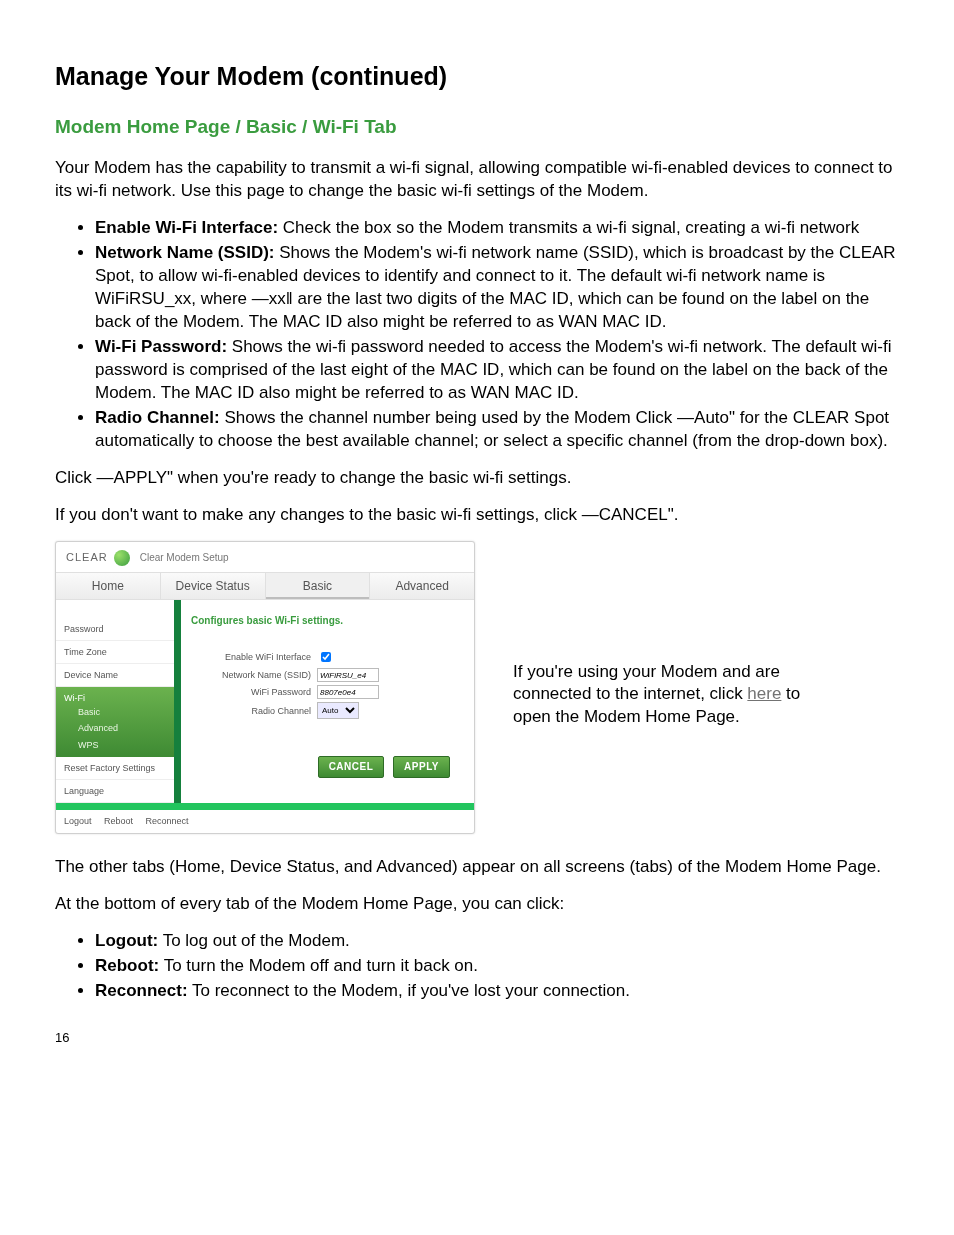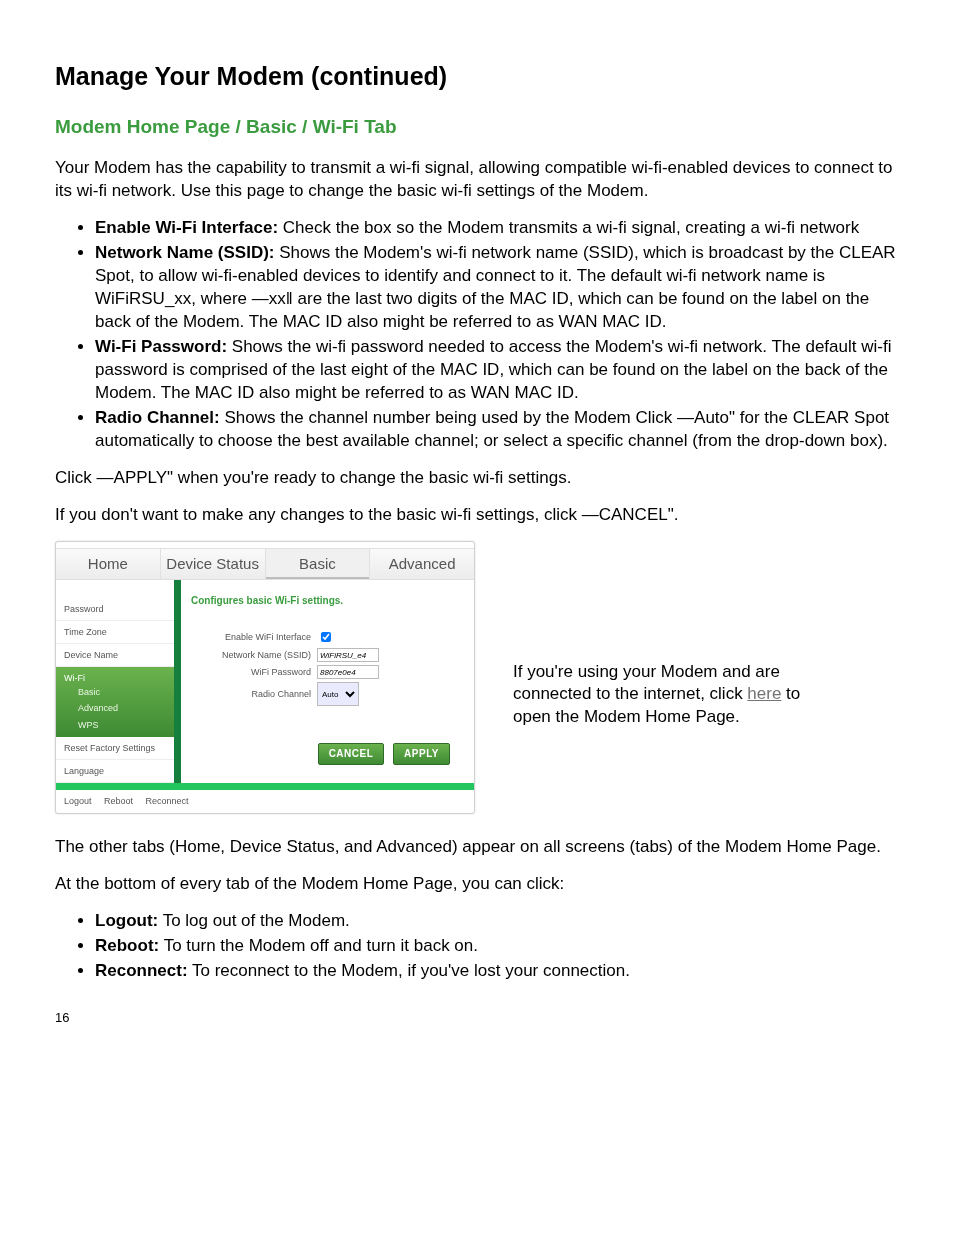--- a/index.html
+++ b/index.html
@@ -50,21 +50,21 @@
   }
   .brand-sub { font-size: 10px; color:#777; margin-left:4px; }
 
   .tabs {
     display:flex;
     border-top:1px solid #e0e0e0;
     border-bottom:1px solid #e0e0e0;
     background: linear-gradient(#fafafa,#ececec);
   }
   .tab {
-    flex:1; text-align:center; padding:5px 0; font-size:15px; color:#555;
+    flex:1; text-align:center; padding:5px 0; font-size:12px; color:#555;
     border-right:1px solid #e0e0e0;
   }
   .tab:last-child{border-right:none;}
   .tab.active{ background:#f0f0f0; box-shadow: inset 0 -2px 0 #bdbdbd; }
 
   .shot-body { display:flex; }
   .sidebar {
     width:118px;
     padding:18px 0 0 0;
     font-size:9px;
@@ -84,21 +84,21 @@
     border-left:7px solid #15803d;
   }
   .cfg-title { color:#3a9c3f; font-weight:bold; font-size:10px; margin-bottom:22px; }
   .field-row { display:flex; align-items:center; margin-bottom:3px; font-size:9px; color:#555; }
   .field-row .lbl { width:120px; text-align:right; padding-right:6px; }
   .tiny-input {
     font-size:8px; padding:0 2px; border:1px solid #bbb; background:#fff; height:12px; width:56px;font-style:italic;
   }
   .tiny-check { width:10px; height:10px; }
   .tiny-select {
-    font-size:8px; height:24px; border:1px solid #bbb; background:#eaeaff; width:42px;
+    font-size:8px; height:17px; border:1px solid #bbb; background:#eaeaff; width:42px;
   }
   .btn-row { text-align:right; padding:34px 14px 6px 0; }
   .gbtn {
     display:inline-block; padding:3px 10px; margin-left:6px;
     background: linear-gradient(#6bb24e,#3e8a33);
     color:#fff; font-size:10px; font-weight:bold; letter-spacing:.5px;
     border-radius:2px; border:1px solid #2e6b26;
   }
   .footer-links {
     border-top:7px solid #22c55e;
@@ -125,20 +125,25 @@
   <li><span class="bold">Wi-Fi Password:</span><span>  Shows the wi-fi password needed to access the Modem's wi-fi network.  The default wi-fi password is comprised of the last eight of the MAC ID, which can be found on the label on the back of the Modem.   The MAC ID also might be referred to as WAN MAC ID.</span></li>
   <li><span class="bold">Radio Channel:</span><span> Shows the channel number being used by the Modem Click ―Auto" for the CLEAR Spot automatically to choose the best available channel; or select a specific channel (from the drop-down box).</span></li>
 </ul>
 
 <p>Click ―APPLY" when you're ready to change the basic wi-fi settings.</p>
 <p>If you don't want to make any changes to the basic wi-fi settings, click ―CANCEL".</p>
 
 <div class="shot-row">
 
   <div class="shot">
+    <div class="brand">
+      <span class="brand-name">CLEAR</span>
+      <span class="brand-dot"></span>
+      <span class="brand-sub">Clear Modem Setup</span>
+    </div>
     <div class="tabs">
       <div class="tab">Home</div>
       <div class="tab">Device Status</div>
       <div class="tab active">Basic</div>
       <div class="tab">Advanced</div>
     </div>
     <div class="shot-body">
       <div class="sidebar">
         <div class="side-item">Password</div>
         <div class="side-item">Time Zone</div>

